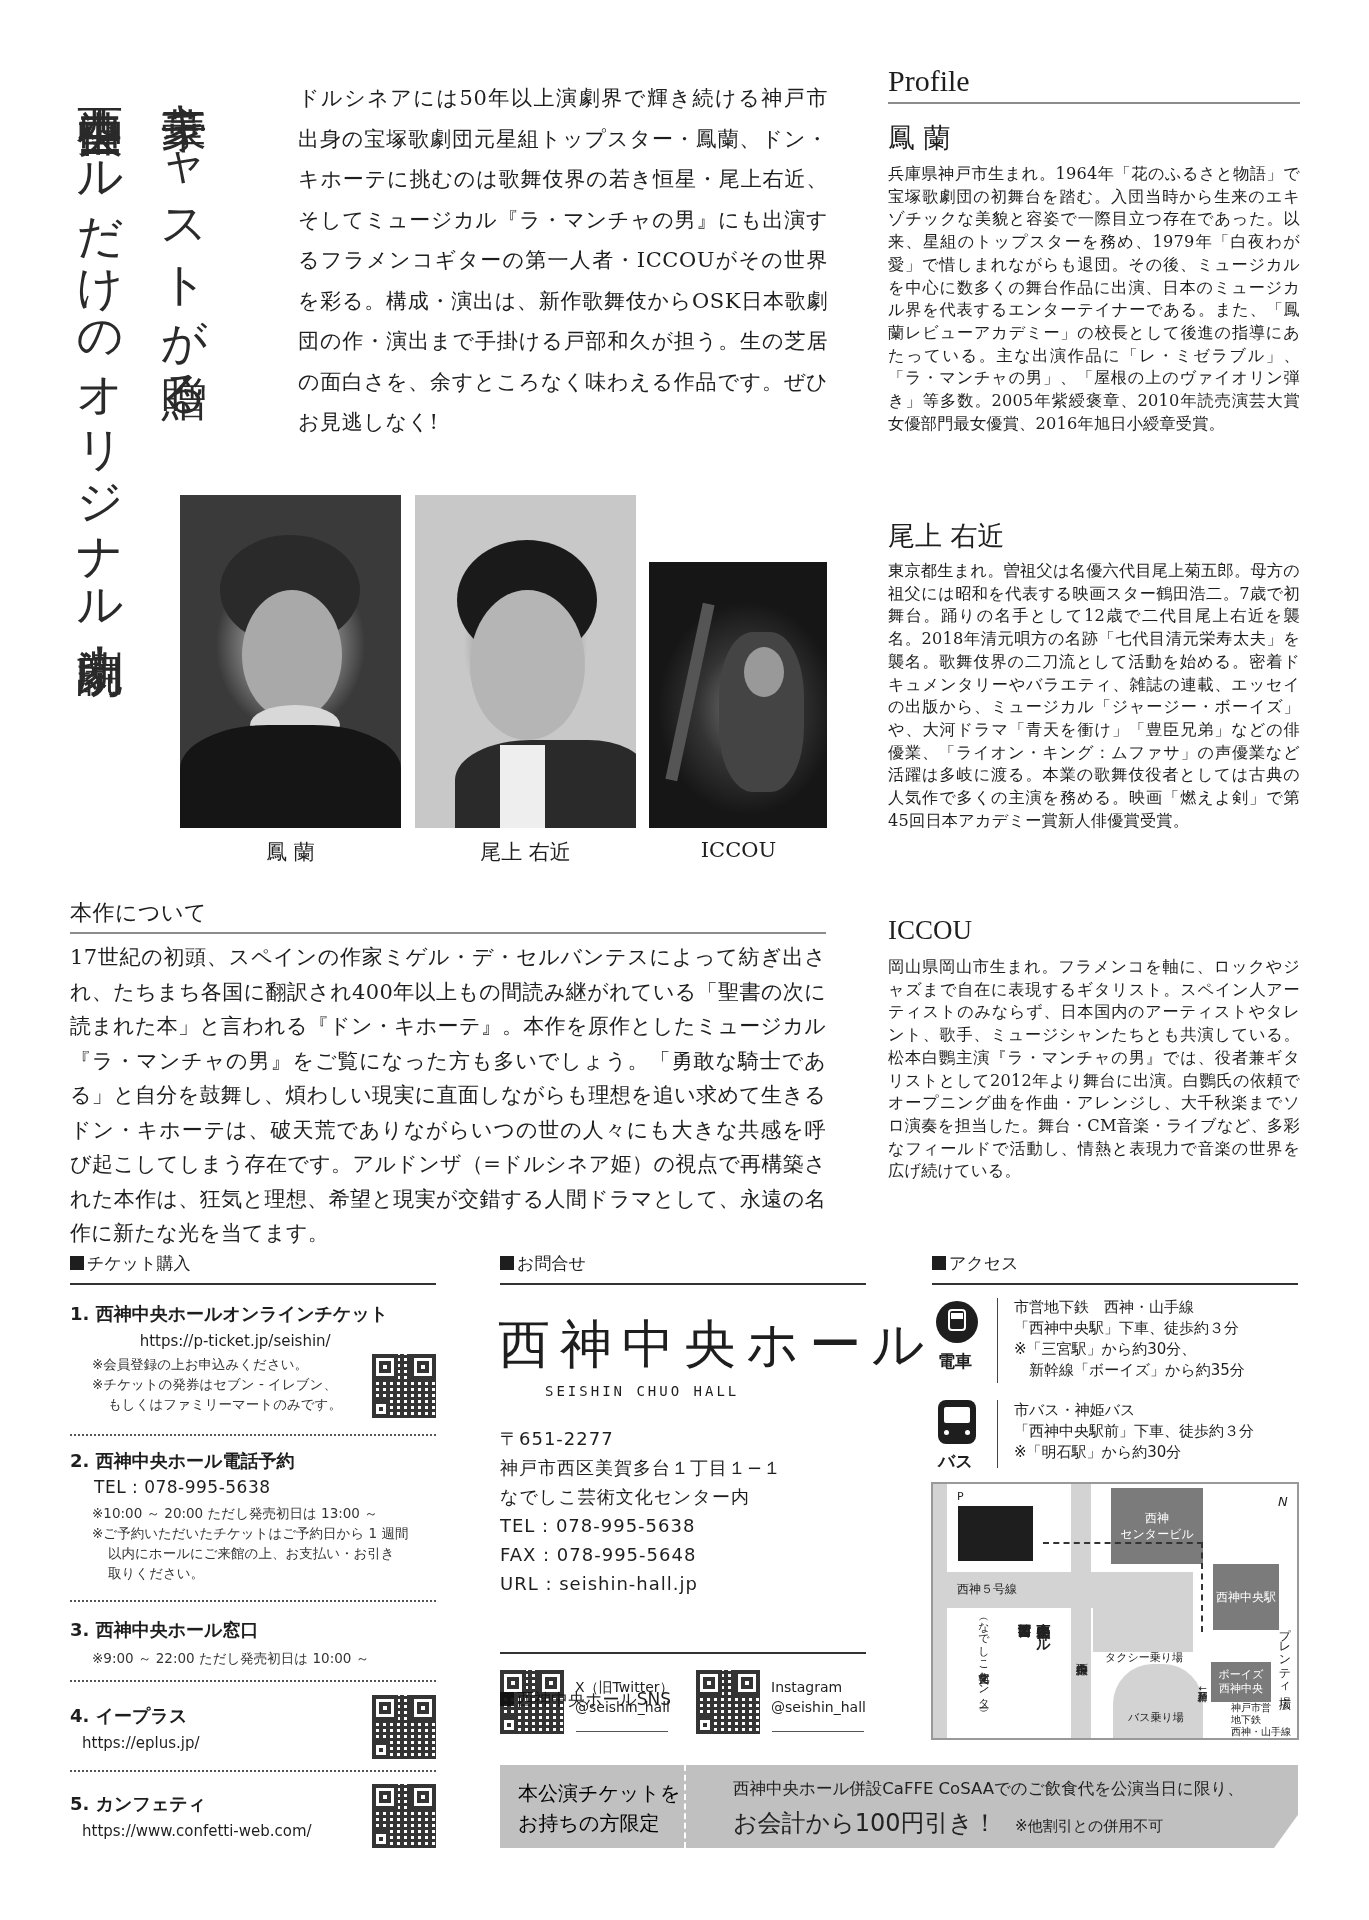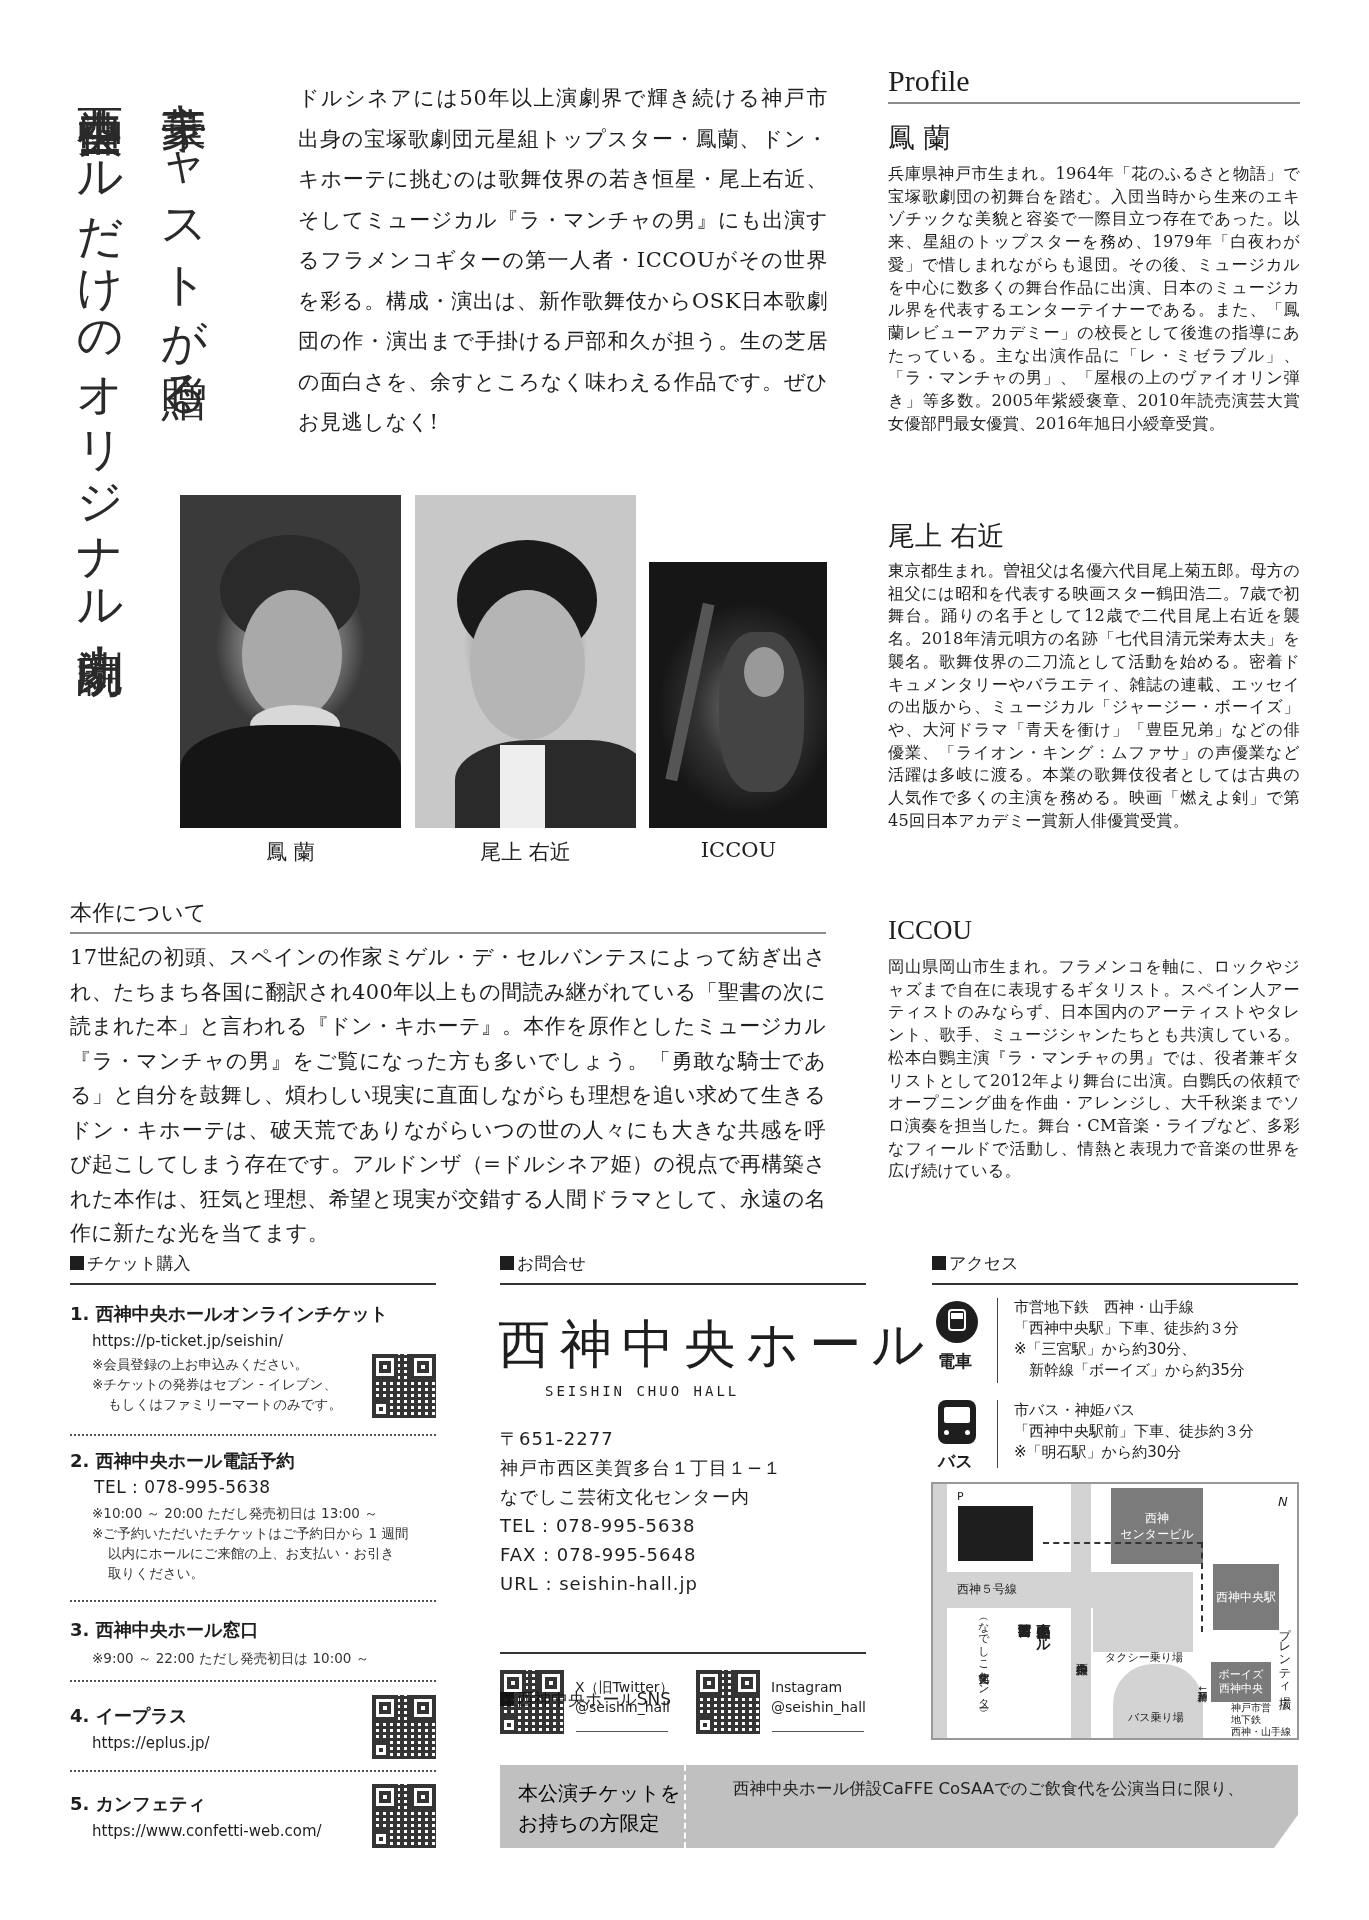--- a/index.html
+++ b/index.html
@@ -36,21 +36,21 @@
   .pbody { position: absolute; left: 888px; width: 412px; font-size: 16.2px; line-height: 22.7px; text-align: justify; letter-spacing: 0.2px; }
 
   
   .sans { font-family: "DejaVu Sans", "Liberation Sans", sans-serif; }
   .bh { position: absolute; font-size: 17px; font-weight: 500; }
   .bh-sq { display: inline-block; width: 14px; height: 14px; background: #1e1e1e; margin-right: 3px; vertical-align: -1px; }
   .dots { position: absolute; height: 0; border-top: 2px dotted #555; }
 
   .t-item { position: absolute; left: 70px; }
   .t-title { font-size: 18px; font-weight: 600; }
-  .t-url { font-size: 15px; margin-left: 22px; margin-top: 6px; }
+  .t-url { font-size: 15px; margin-left: 12px; margin-top: 6px; text-align: center; }
   .t-note { font-size: 13.5px; line-height: 20px; margin-left: 22px; color: #333; }
   .t-tel { font-size: 17px; margin-left: 24px; margin-top: 4px; font-weight: 500; letter-spacing: 0.5px; }
   .qr { position: absolute; width: 64px; height: 64px; background:
       repeating-linear-gradient(90deg, #111 0 4px, transparent 4px 7px),
       repeating-linear-gradient(0deg, #111 0 3px, transparent 3px 6px); opacity: 0.85; }
   .qr::before, .qr::after { content: ""; position: absolute; width: 18px; height: 18px; border: 4px solid #111; background: #fff; box-shadow: inset 0 0 0 3px #fff, inset 0 0 0 7px #111; }
   .qr::before { left: 0; top: 0; }
   .qr::after { right: 0; top: 0; }
   .qr .qbl { position: absolute; left: 0; bottom: 0; width: 18px; height: 18px; border: 4px solid #111; background: #fff; box-shadow: inset 0 0 0 3px #fff, inset 0 0 0 7px #111; }
 
@@ -268,15 +268,16 @@
   <div style="position:absolute;left:268px;top:58px;width:0;height:90px;border-left:2px dashed #333;"></div>
 </div>
 
 <div class="coupon">
   <div class="coupon-left">
     <div>本公演チケットを</div>
     <div>お持ちの方限定</div>
   </div>
   <div class="coupon-div" style="left:184px;"></div>
   <div class="coupon-r1">西神中央ホール併設CaFFE CoSAAでのご飲食代を公演当日に限り、</div>
+  <div class="coupon-r2"><span>お会計から100円引き！</span><small>※他割引との併用不可</small></div>
 </div>
 
 </div>
 
 </body></html>

